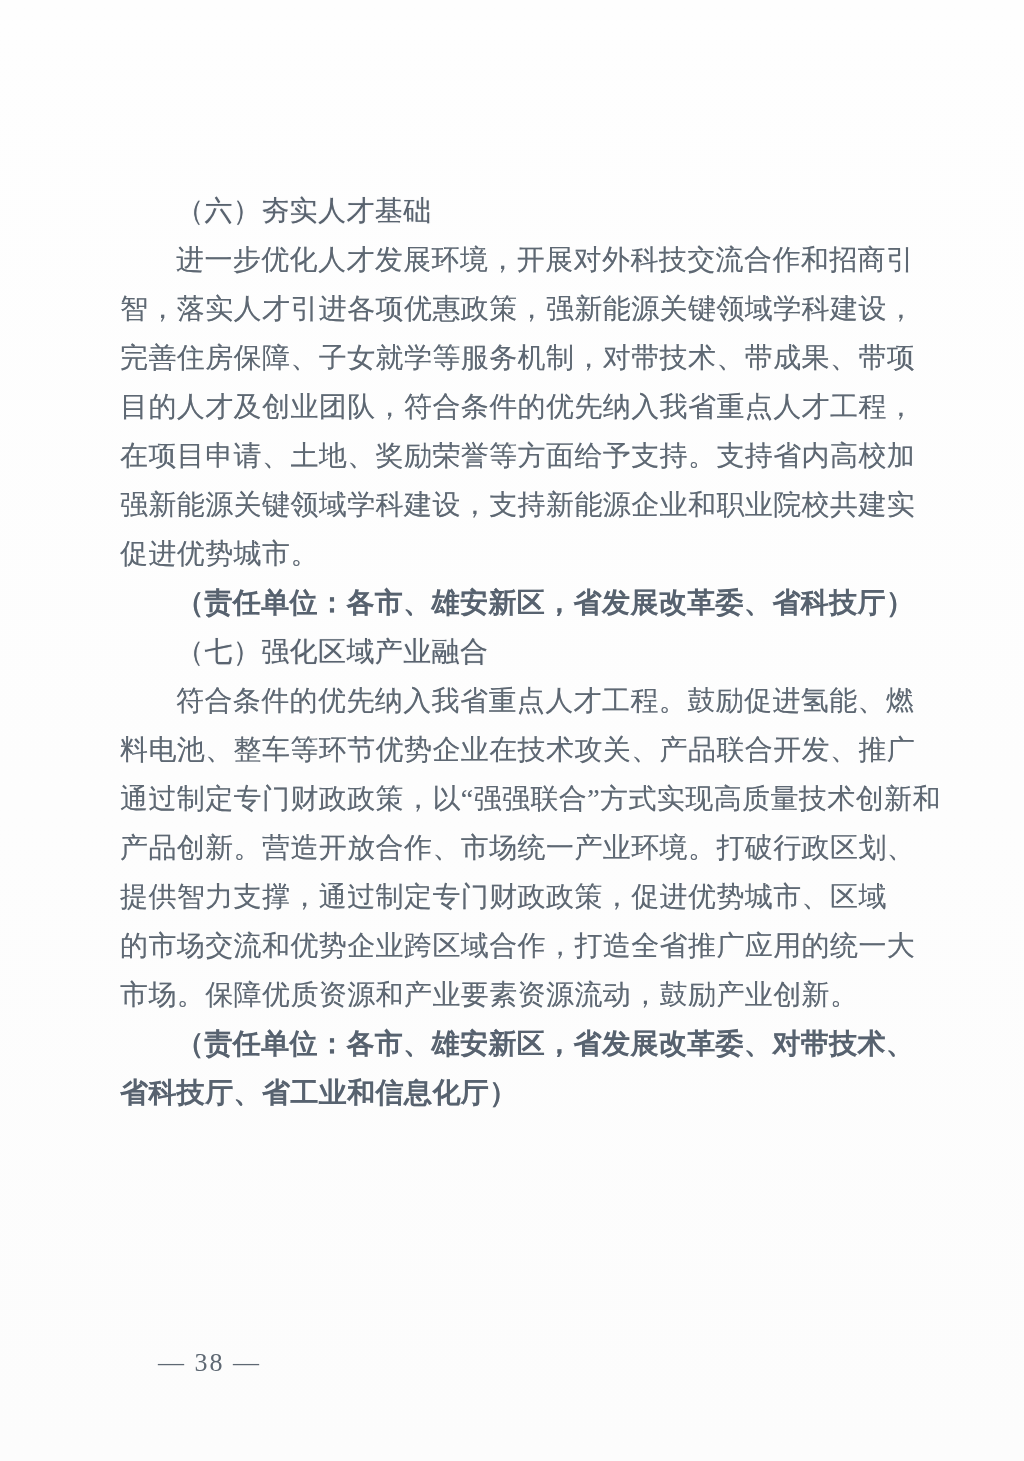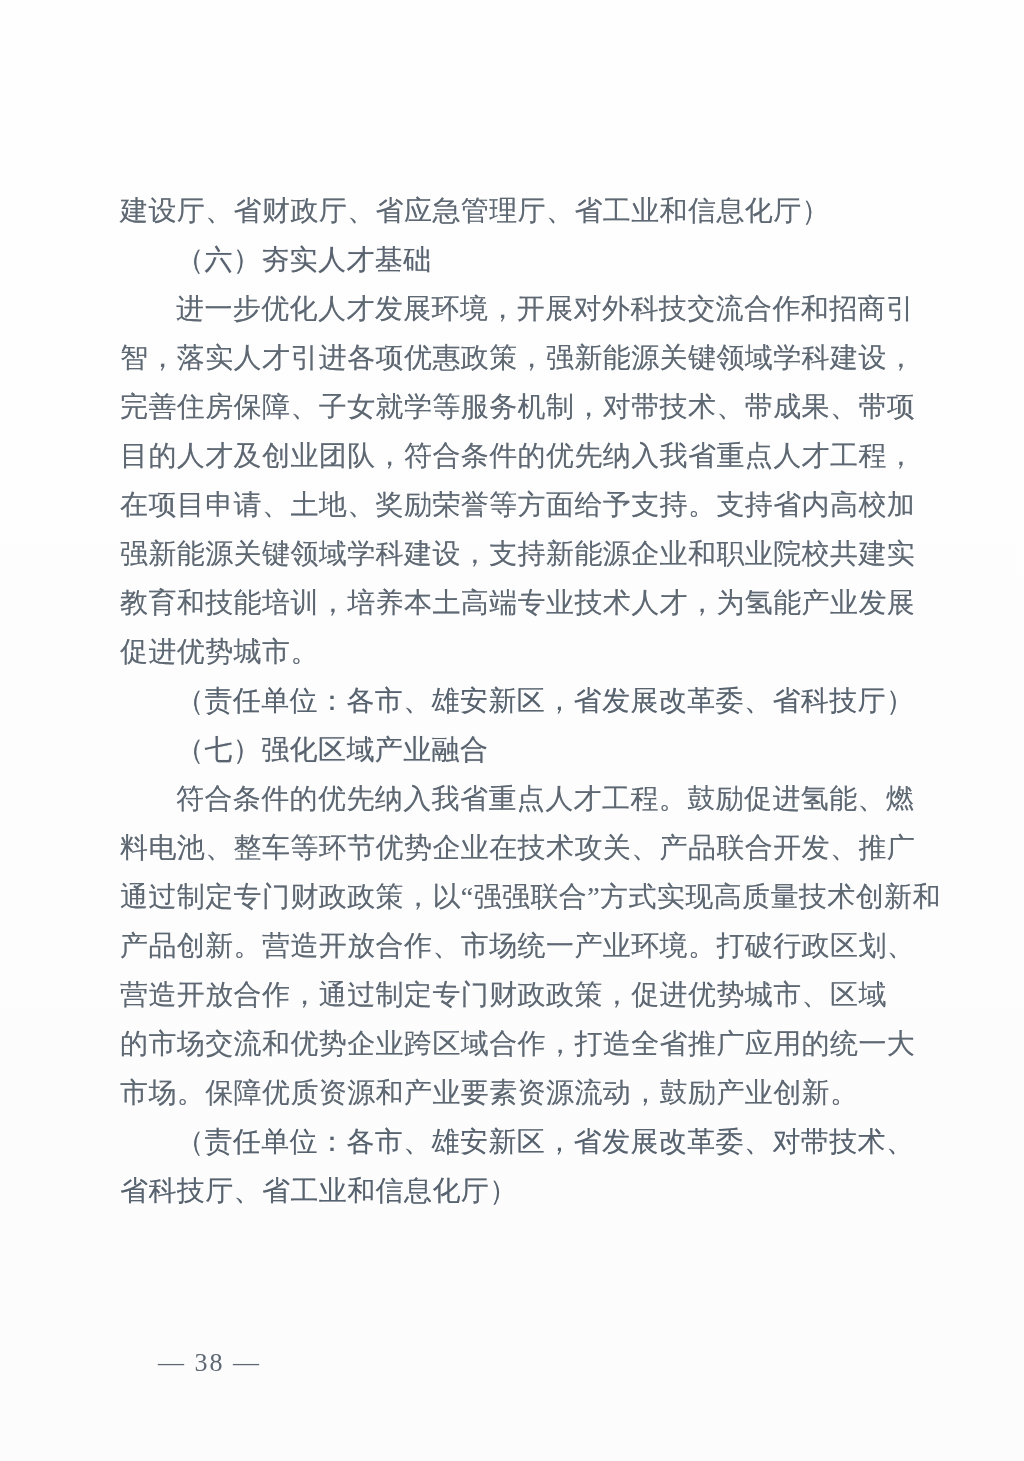--- a/index.html
+++ b/index.html
@@ -31,21 +31,21 @@
     height: 49px;
     color: #5e6873;
     letter-spacing: 0.4px;
     white-space: nowrap;
     text-shadow: 0 0 0.6px rgba(94, 104, 115, 0.45);
   }
   .line.indent {
     padding-left: 56px;
   }
   .line.responsibility {
-    font-weight: normal;
+    font-weight: bold;
     color: #57626f;
     text-shadow: 0 0 0.4px rgba(87, 98, 111, 0.4);
   }
   .line.heading {
     color: #59636f;
     text-shadow: 0 0 0.8px rgba(89, 99, 111, 0.5);
   }
   .footer {
     position: absolute;
     left: 158px;
@@ -56,36 +56,34 @@
     letter-spacing: 2px;
     white-space: nowrap;
     margin-top: 48px;
   }
 </style>
 </head>
 <body>
 
 <div class="page">
   <div class="content">
-      <div class="line">建设厅、省财政厅、省应急管理厅、省工业和信息化厅）</div>
       <div class="line indent heading">（六）夯实人才基础</div>
       <div class="line indent">进一步优化人才发展环境，开展对外科技交流合作和招商引</div>
       <div class="line">智，落实人才引进各项优惠政策，强新能源关键领域学科建设，</div>
       <div class="line">完善住房保障、子女就学等服务机制，对带技术、带成果、带项</div>
       <div class="line">目的人才及创业团队，符合条件的优先纳入我省重点人才工程，</div>
       <div class="line">在项目申请、土地、奖励荣誉等方面给予支持。支持省内高校加</div>
       <div class="line">强新能源关键领域学科建设，支持新能源企业和职业院校共建实</div>
-      <div class="line">教育和技能培训，培养本土高端专业技术人才，为氢能产业发展</div>
       <div class="line">促进优势城市。</div>
       <div class="line indent responsibility">（责任单位：各市、雄安新区，省发展改革委、省科技厅）</div>
       <div class="line indent heading">（七）强化区域产业融合</div>
       <div class="line indent">符合条件的优先纳入我省重点人才工程。鼓励促进氢能、燃</div>
       <div class="line">料电池、整车等环节优势企业在技术攻关、产品联合开发、推广</div>
       <div class="line">通过制定专门财政政策，以“强强联合”方式实现高质量技术创新和</div>
       <div class="line">产品创新。营造开放合作、市场统一产业环境。打破行政区划、</div>
-      <div class="line">营造开放合作，通过制定专门财政政策，促进优势城市、区域</div>
+      <div class="line">提供智力支撑，通过制定专门财政政策，促进优势城市、区域</div>
       <div class="line">的市场交流和优势企业跨区域合作，打造全省推广应用的统一大</div>
       <div class="line">市场。保障优质资源和产业要素资源流动，鼓励产业创新。</div>
       <div class="line indent responsibility">（责任单位：各市、雄安新区，省发展改革委、对带技术、</div>
       <div class="line responsibility">省科技厅、省工业和信息化厅）</div>
     </div>
   <div class="footer">— 38 —</div>
 </div>
 
 </body></html>

